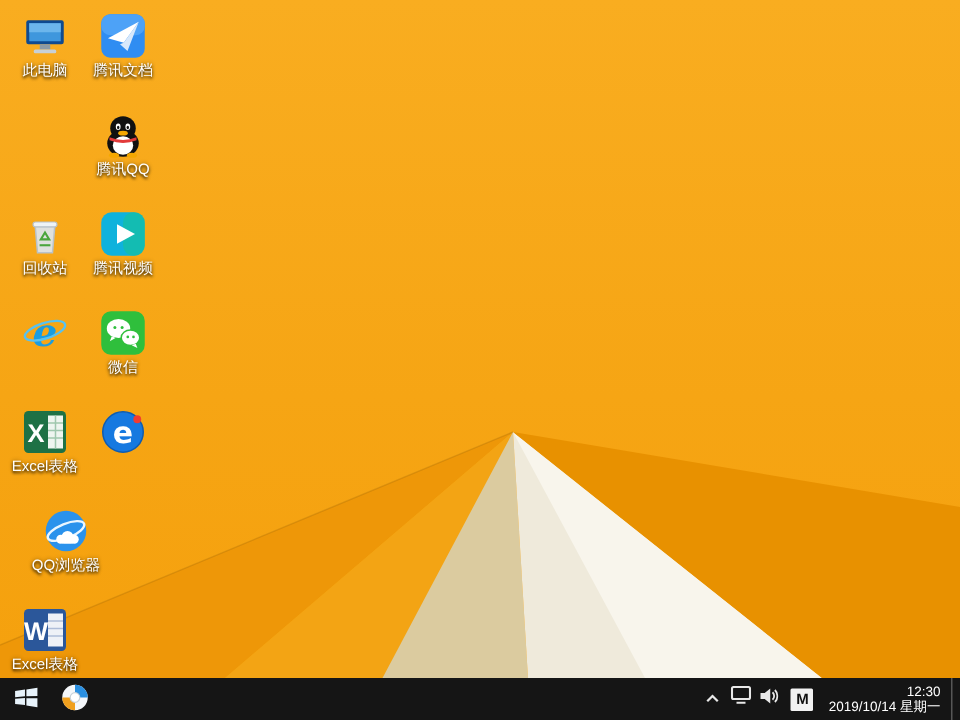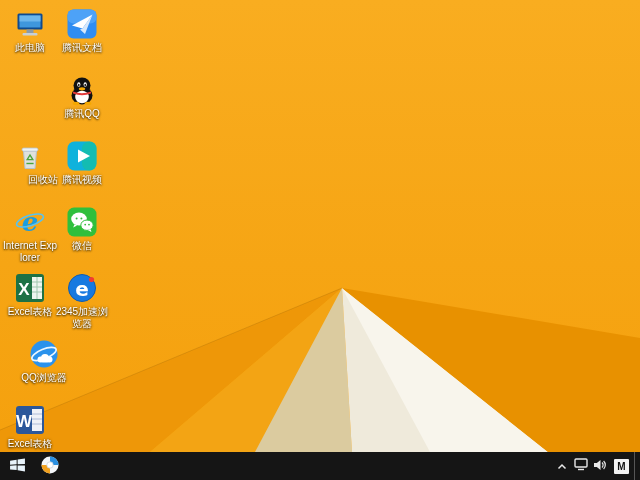--- a/index.html
+++ b/index.html
@@ -57,40 +57,39 @@
           <svg viewBox="0 0 32 32">
             <rect x="3.5" y="5.5" width="25" height="16" rx="1.5" fill="#0f4a8f"></rect>
             <rect x="5.5" y="7.5" width="21" height="12" fill="#3f97dd"></rect>
             <rect x="5.5" y="7.5" width="21" height="6" fill="#6cb6ec"></rect>
             <rect x="12.5" y="21.5" width="7" height="3.5" fill="#8d9aa5"></rect>
             <rect x="8.5" y="25" width="15" height="2.5" rx="1" fill="#c7d0d6"></rect>
           </svg>
         </div>
         <div class="lbl">此电脑</div>
       </div>
-      <div class="dicon" style="left: 2px; top: 140px; text-align: right;">
+      <div class="dicon" style="left: 2px; top: 140px;">
         <div class="art">
           <svg viewBox="0 0 32 32">
             <path d="M9.5 11 L22.5 11 L21 28.5 L11 28.5 Z" fill="#dde4e9" opacity="0.95"></path>
             <path d="M9.5 11 L22.5 11 L21 28.5 L11 28.5 Z" fill="none" stroke="#b8c2ca"></path>
             <rect x="8" y="8" width="16" height="3.2" rx="1.6" fill="#eef3f6" stroke="#b8c2ca" stroke-width="0.8"></rect>
             <path d="M16 15 l2.8 4.6 h-5.6 Z" fill="none" stroke="#4aa53c" stroke-width="1.4"></path>
             <path d="M12.4 23.5 h7.2" stroke="#4aa53c" stroke-width="1.4"></path>
           </svg>
         </div>
         <div class="lbl">回收站</div>
       </div>
       <div class="dicon" style="left: 2px; top: 206px;">
         <div class="art">
           <svg viewBox="0 0 32 32">
             <text x="16" y="24.5" text-anchor="middle" font-family="DejaVu Serif, serif" font-style="italic" font-weight="bold" font-size="26" fill="#1b9de0">e</text>
             <ellipse cx="16" cy="14.5" rx="14" ry="5.2" fill="none" stroke="#58c2f0" stroke-width="1.6" transform="rotate(-18 16 14.5)"></ellipse>
           </svg>
         </div>
-        <div class="lbl">Internet Explorer</div>
       </div>
       <div class="dicon" style="left: 2px; top: 272px;">
         <div class="art">
           <svg viewBox="0 0 32 32">
             <rect x="2" y="2" width="28" height="28" rx="3" fill="#1e7145"></rect>
             <rect x="18" y="5" width="10" height="22" fill="#eef5f0"></rect>
             <g stroke="#9fc7ae" stroke-width="1">
               <line x1="18" y1="10" x2="28" y2="10"></line>
               <line x1="18" y1="15" x2="28" y2="15"></line>
               <line x1="18" y1="20" x2="28" y2="20"></line>
@@ -188,21 +187,20 @@
       </div>
       <div class="dicon" style="left: 54px; top: 272px;">
         <div class="art">
           <svg viewBox="0 0 32 32">
             <circle cx="16" cy="16" r="13.5" fill="#1679e0"></circle>
             <circle cx="16" cy="16" r="13.5" fill="none" stroke="#0f5cb0" stroke-width="1"></circle>
             <text x="16" y="23.5" text-anchor="middle" font-family="DejaVu Sans, sans-serif" font-weight="bold" font-size="20" fill="#ffffff">e</text>
             <circle cx="25.5" cy="7.5" r="2.6" fill="#f23c30"></circle>
           </svg>
         </div>
-        <div class="lbl">2345加速浏览器</div>
       </div>
     </div>
 
   <div id="taskbar">
 
     <button class="tb-btn" id="start-button">
       <span>
         <svg width="17" height="17" viewBox="0 0 16 16">
           <g fill="#e8f3fb">
             <polygon points="1,4.4 7.2,3.5 7.2,7.7 1,8.3"></polygon>
@@ -244,16 +242,20 @@
       <div class="tray-ic">
         <span>
           <svg width="13" height="12" viewBox="0 0 13 12">
             <polygon points="1,4 3.8,4 7.5,1 7.5,11 3.8,8 1,8" fill="#e8e8e8"></polygon>
             <path d="M9 3.5 A3.4 3.4 0 0 1 9 8.5" fill="none" stroke="#e8e8e8" stroke-width="1.2"></path>
             <path d="M10.6 2 A5.6 5.6 0 0 1 10.6 10" fill="none" stroke="#e8e8e8" stroke-width="1.2"></path>
           </svg>
         </span>
       </div>
       <div id="ime">M</div>
+      <div id="clock">
+        <div>12:30</div>
+        <div>2019/10/14 星期一</div>
+      </div>
       <div id="show-desktop"></div>
     </div>
   </div>
 </div>
 
 </body></html>

